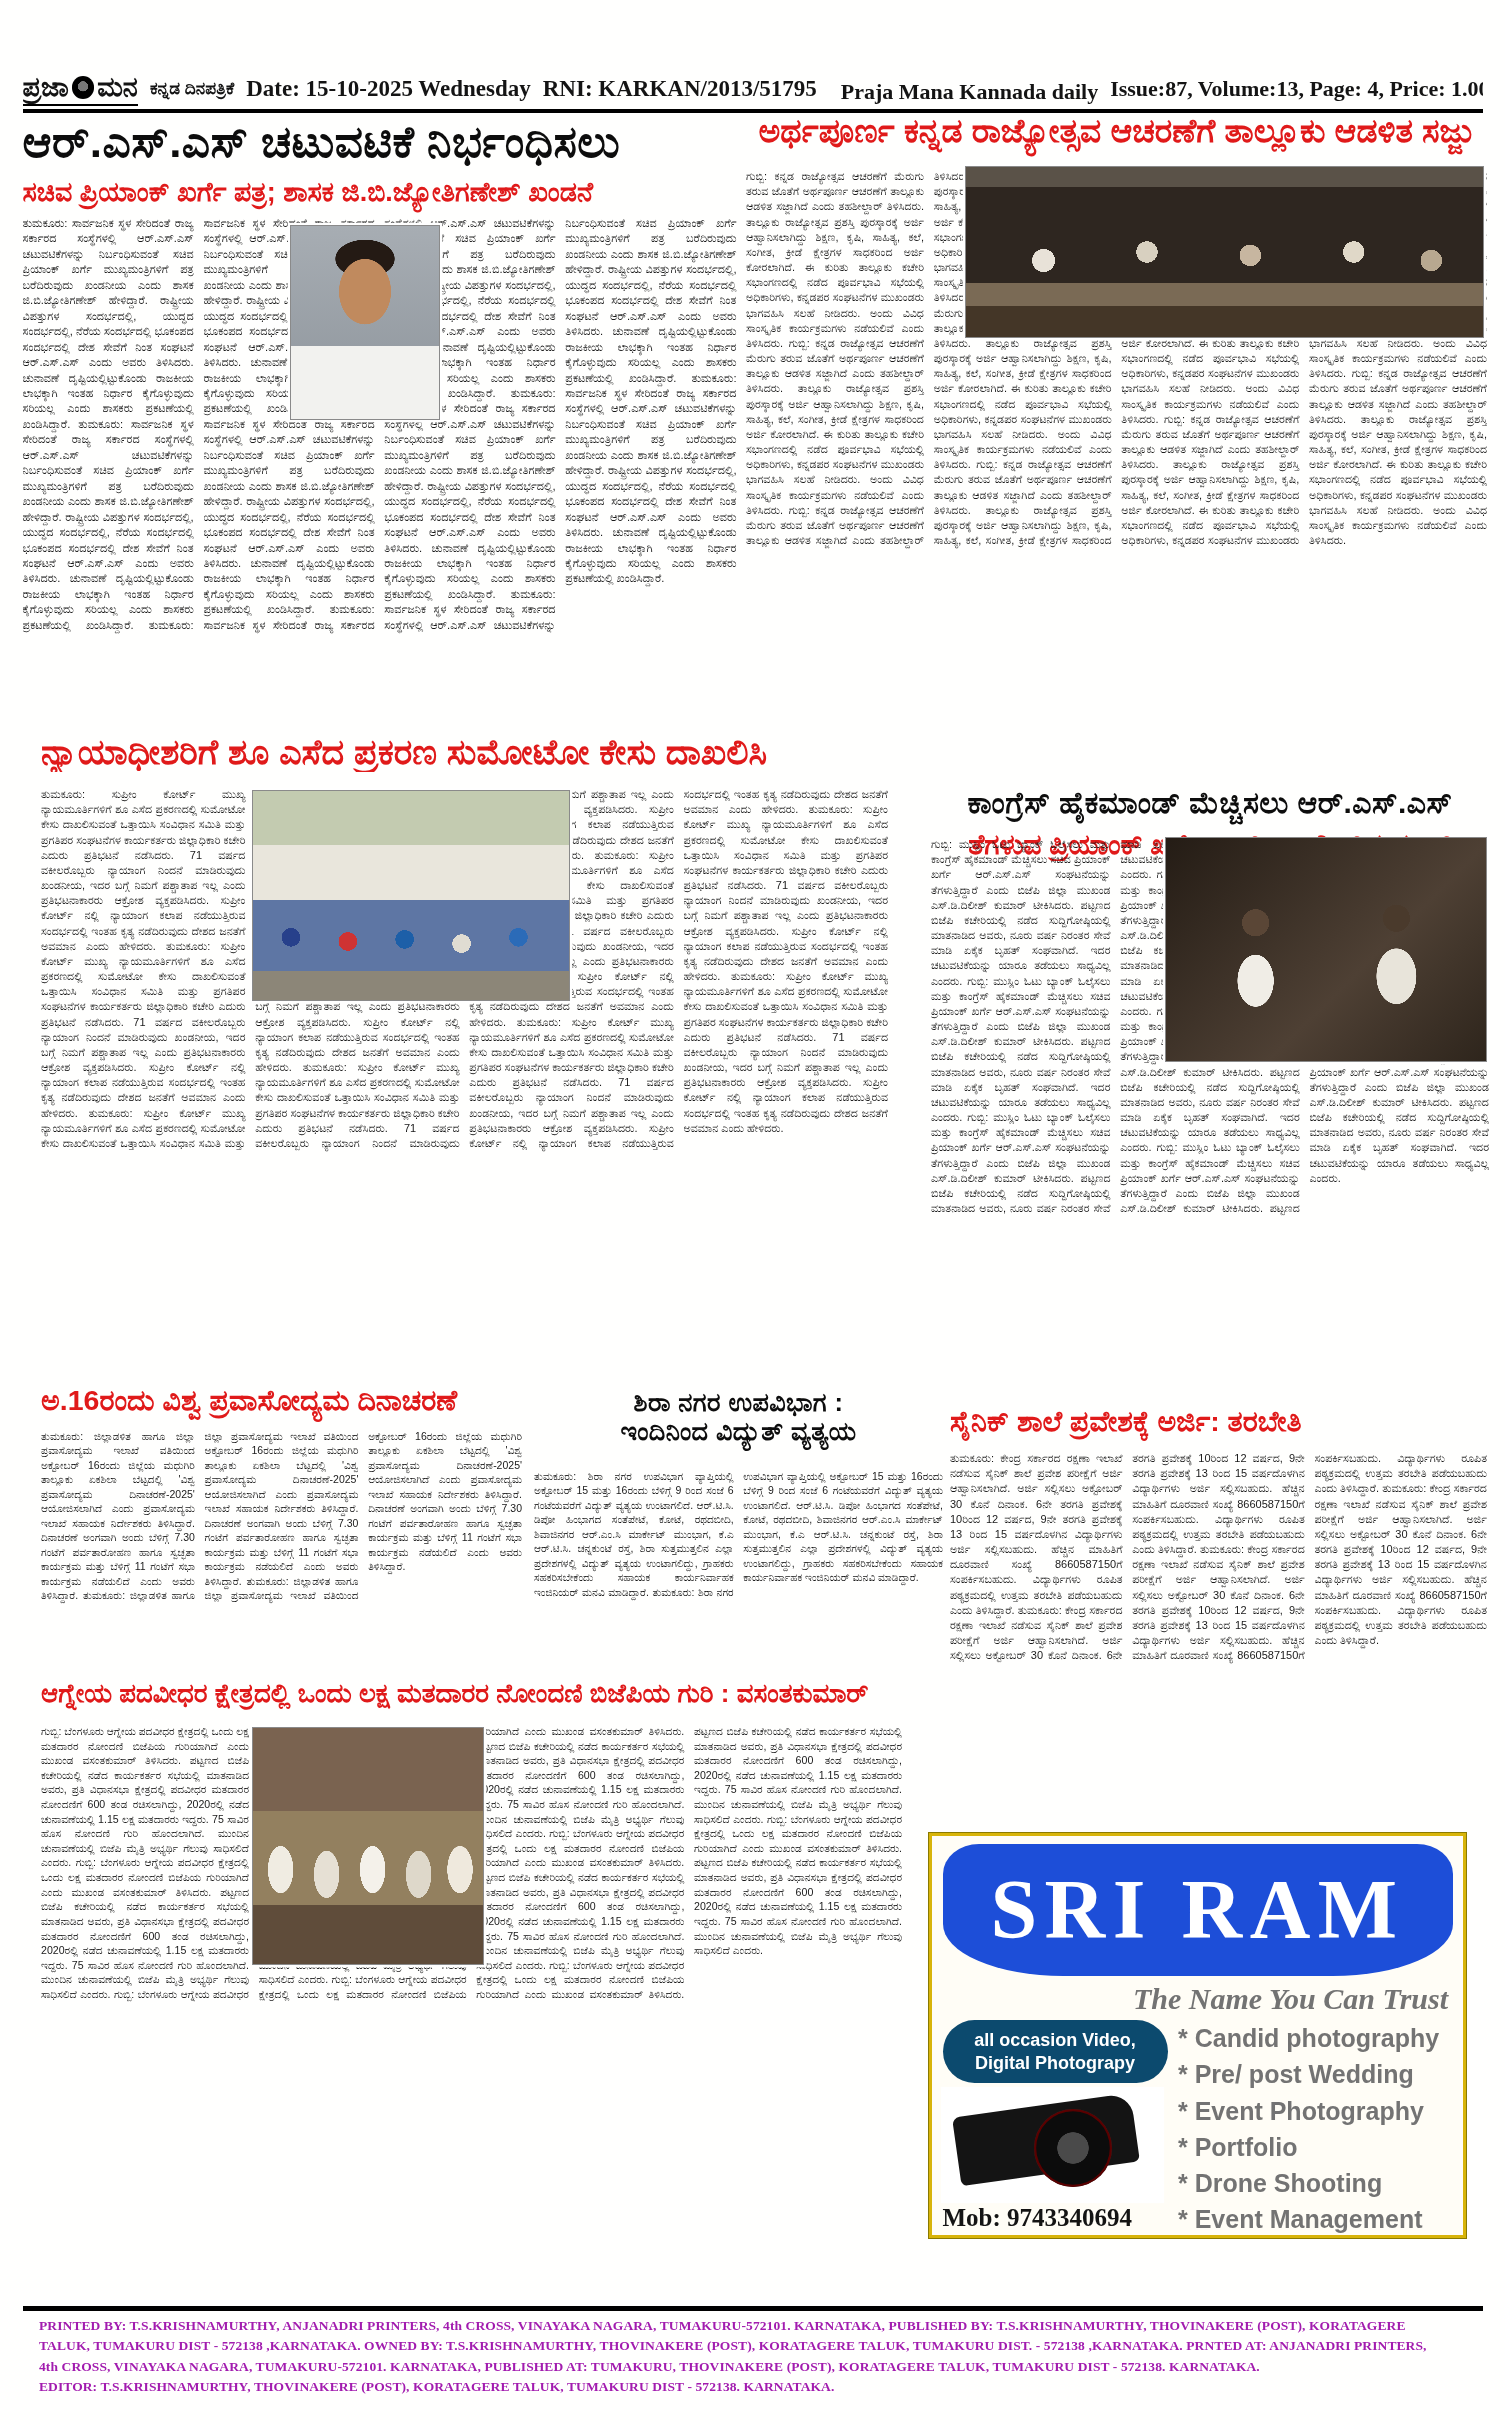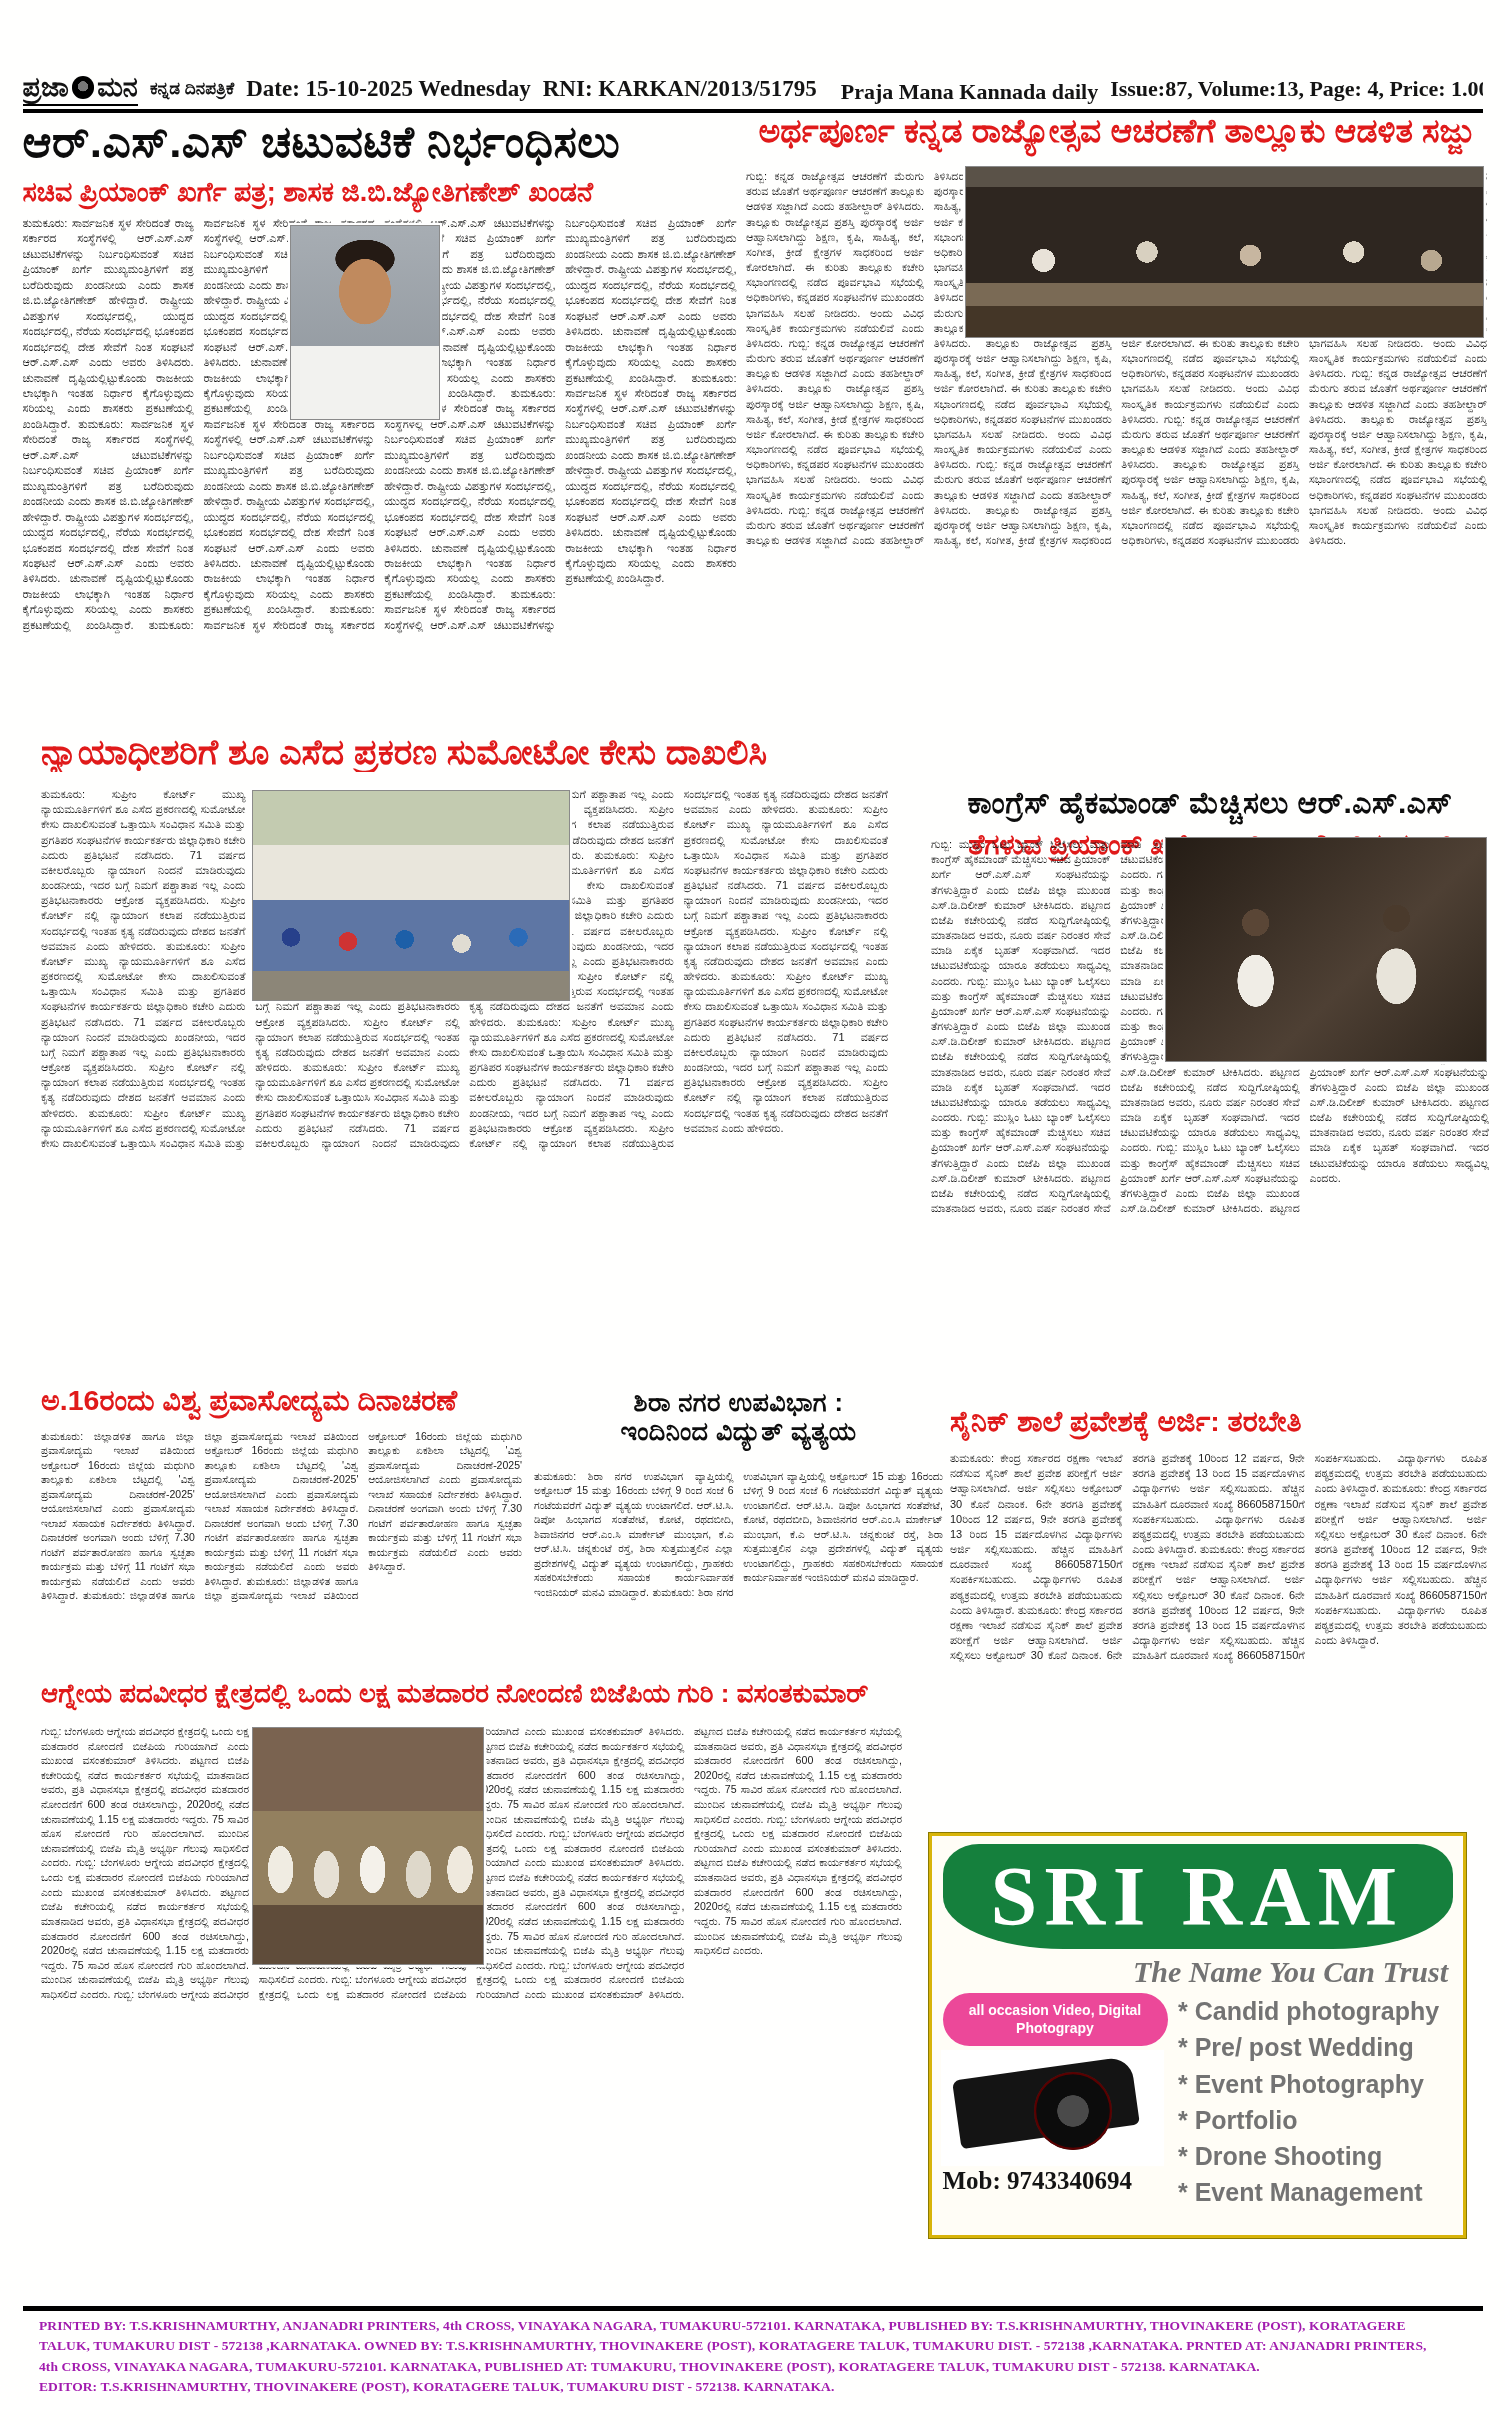--- a/index.html
+++ b/index.html
@@ -111,30 +111,30 @@
       radial-gradient(ellipse 21px 39px at 12% 60%, #f0ece2 0 60%, transparent 61%),
       radial-gradient(ellipse 21px 39px at 32% 62%, #e6e0d4 0 60%, transparent 61%),
       radial-gradient(ellipse 21px 39px at 52% 60%, #f4f1ea 0 60%, transparent 61%),
       radial-gradient(ellipse 21px 39px at 72% 62%, #ded8ca 0 60%, transparent 61%),
       radial-gradient(ellipse 21px 39px at 90% 60%, #efe9dd 0 60%, transparent 61%),
       linear-gradient(180deg,#7a6350 0 35%, #93805f 35% 75%, #5f4c3a 75%); }
 
   
   #ad { left:929px; top:1833px; width:537px; height:405px; border:3px solid #d8b409;
     outline:0.7px solid #8a7a00; background:#fffdf6; padding:7.5px 10.5px; overflow:hidden; }
-  .ad-brand { width:100%; height:105px; background:#15803d; color:#fff;
+  .ad-brand { width:100%; height:132px; background:#1d4ed8; color:#fff;
     border-radius:36px 36px 120px 120px / 30px 30px 52px 52px;
     display:flex; align-items:center; justify-content:center;
     font-family:"Liberation Serif","DejaVu Serif",serif; font-weight:bold;
     font-size:84px; letter-spacing:7.5px; }
   .ad-tagline { text-align:right; color:#737373; font-family:"Liberation Serif",serif;
     font-style:italic; font-weight:bold; font-size:30px; margin:6px 4.5px 4.5px 0; }
   .ad-row { display:flex; gap:10.5px; }
   .ad-left { width:225px; flex:none; }
-  .ad-pill { background:#ec4899; color:#fff; font-weight:bold; font-size:14px;
+  .ad-pill { background:#0c4a6e; color:#fff; font-weight:bold; font-size:18px;
     text-align:center; border-radius:34px; padding:9px 7.5px; line-height:1.25; }
   .photo-camera { position:relative; width:219px; height:112px; background:#fff; margin-top:6px;
     border:none; }
   .photo-camera::before { content:''; position:absolute; left:6%; top:14%; width:82%; height:62%;
     background:#141414; border-radius:7.5px 22.5px 6px 6px; transform:rotate(-8deg); }
   .photo-camera::after { content:''; position:absolute; left:42%; top:18%; width:78px; height:78px;
     background:radial-gradient(circle,#4a4a4a 0 28%, #0c0c0c 29% 68%, #2c2c2c 69%);
     border-radius:50%; box-shadow:0 0 0 2.2px #5a0000 inset; }
   .ad-services { list-style:none; color:#737373; font-weight:bold; font-size:25px;
     line-height:1.45; flex:1; }

